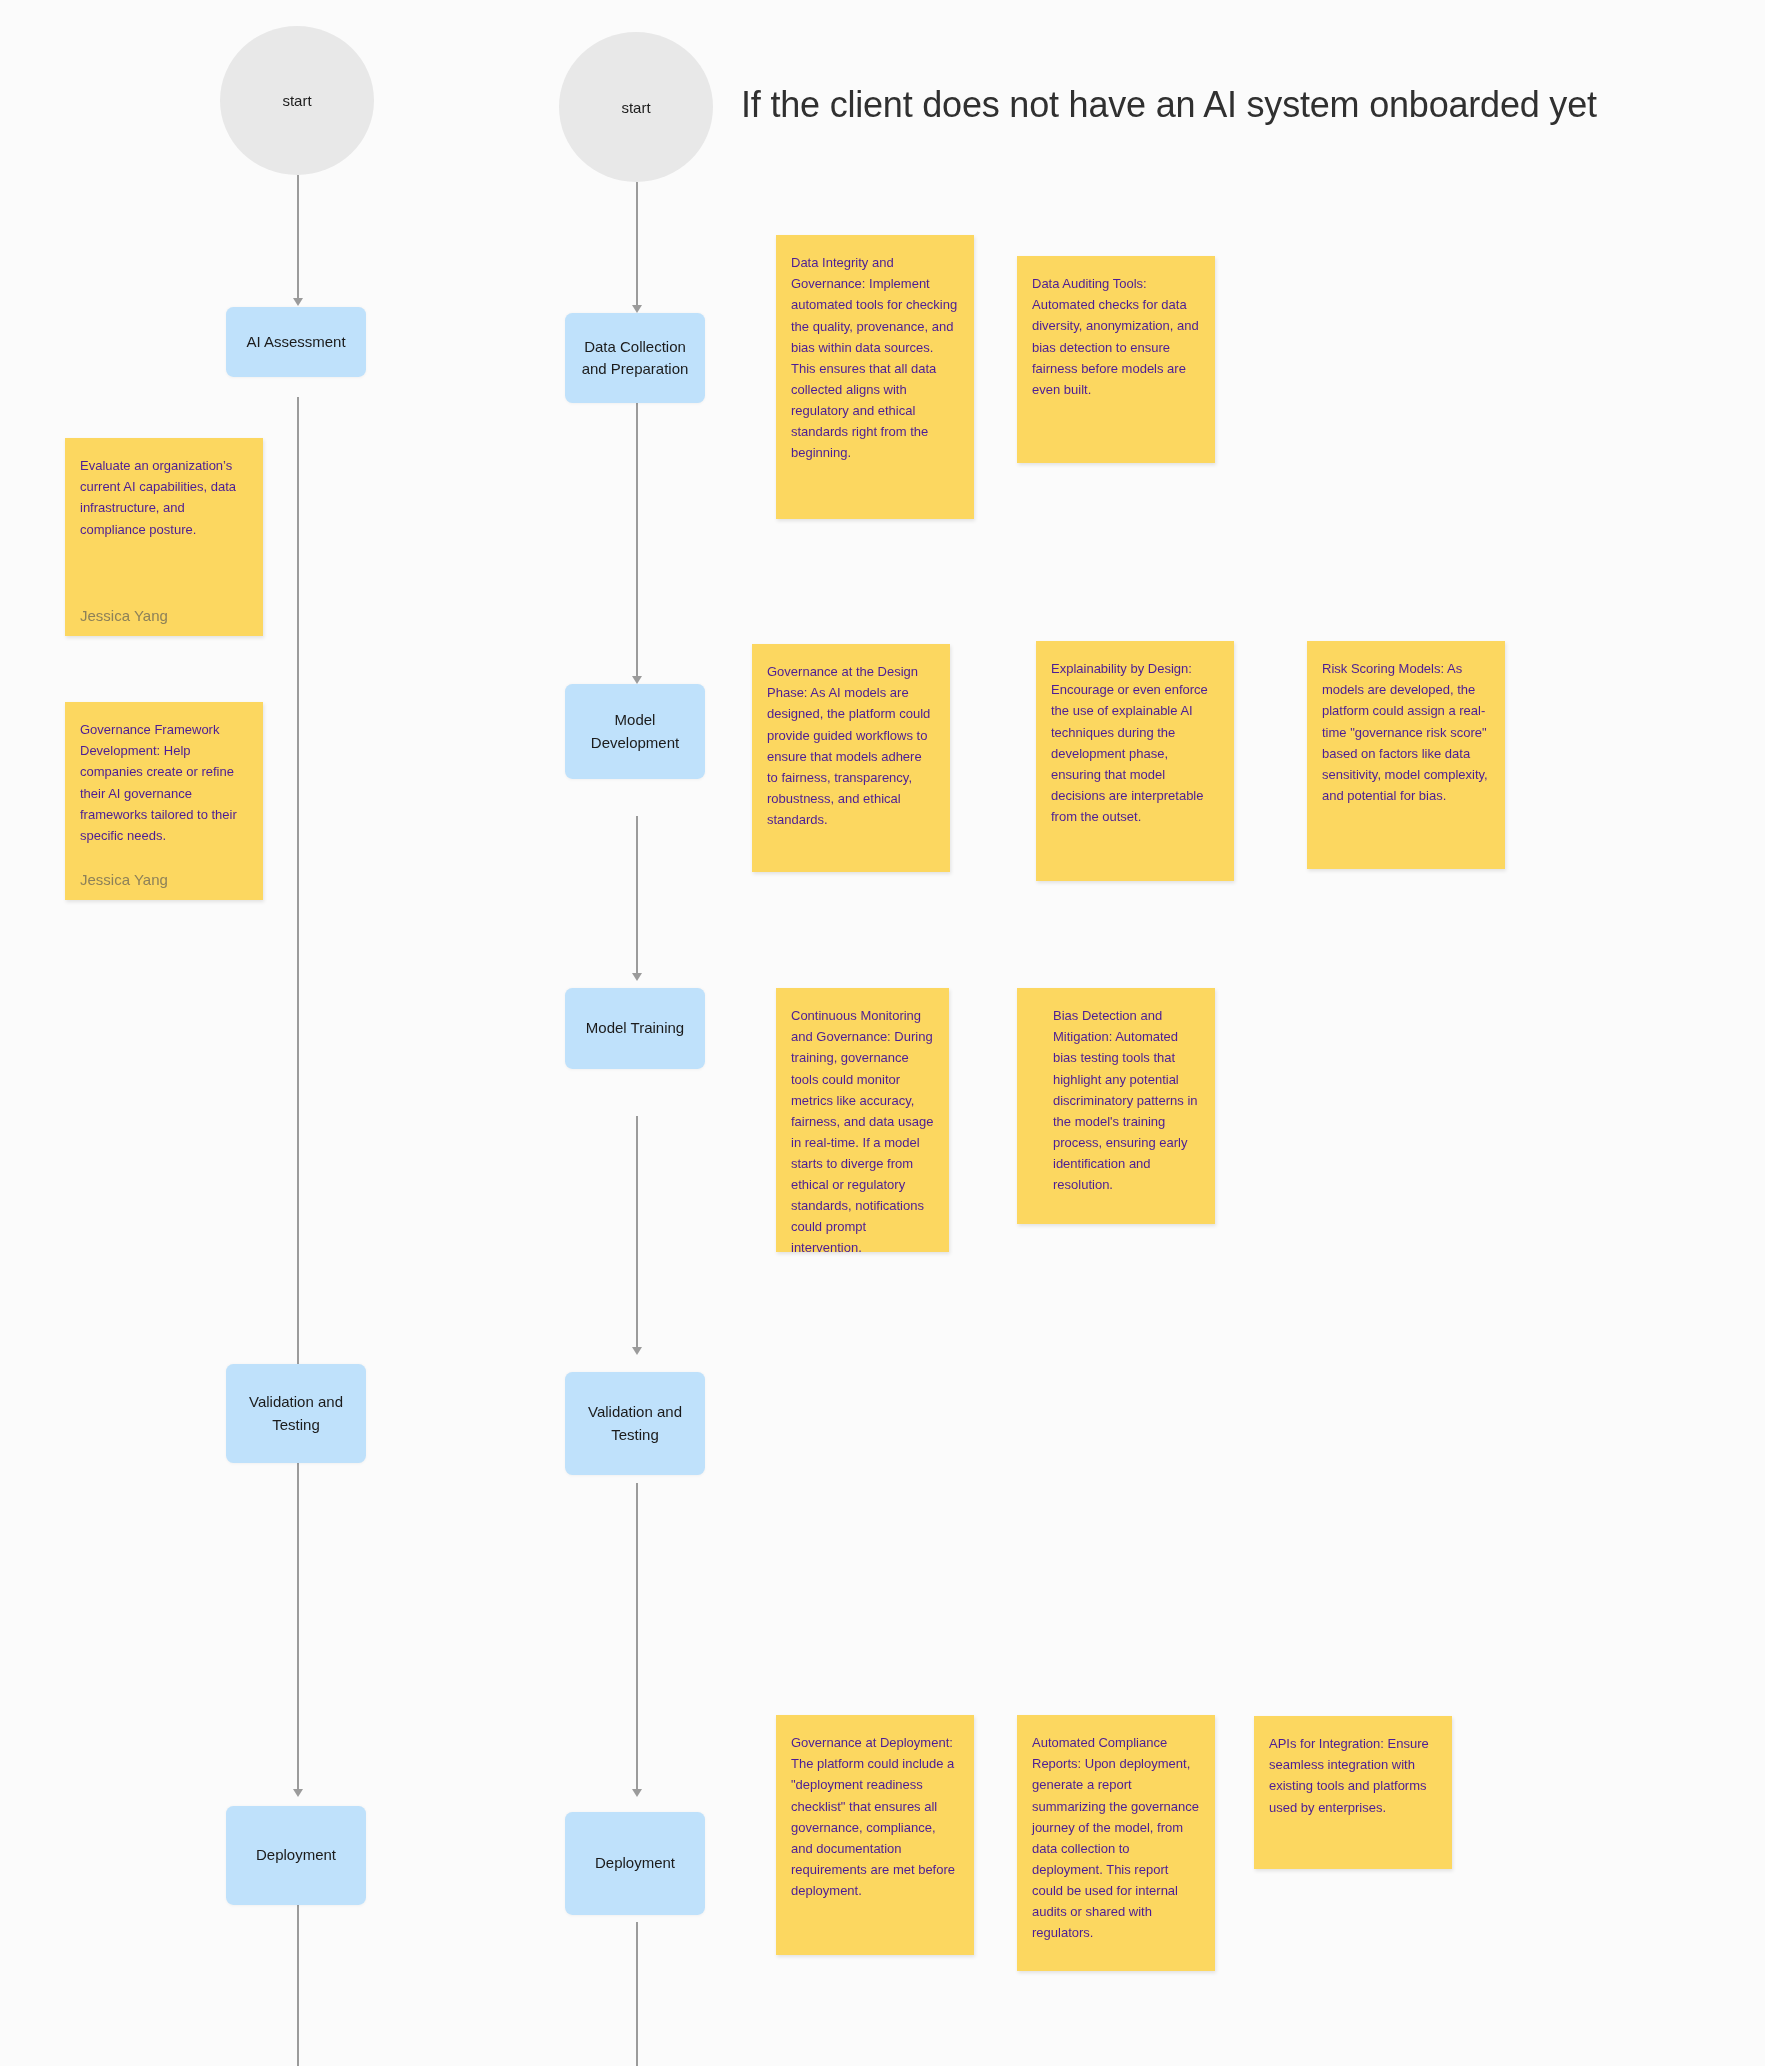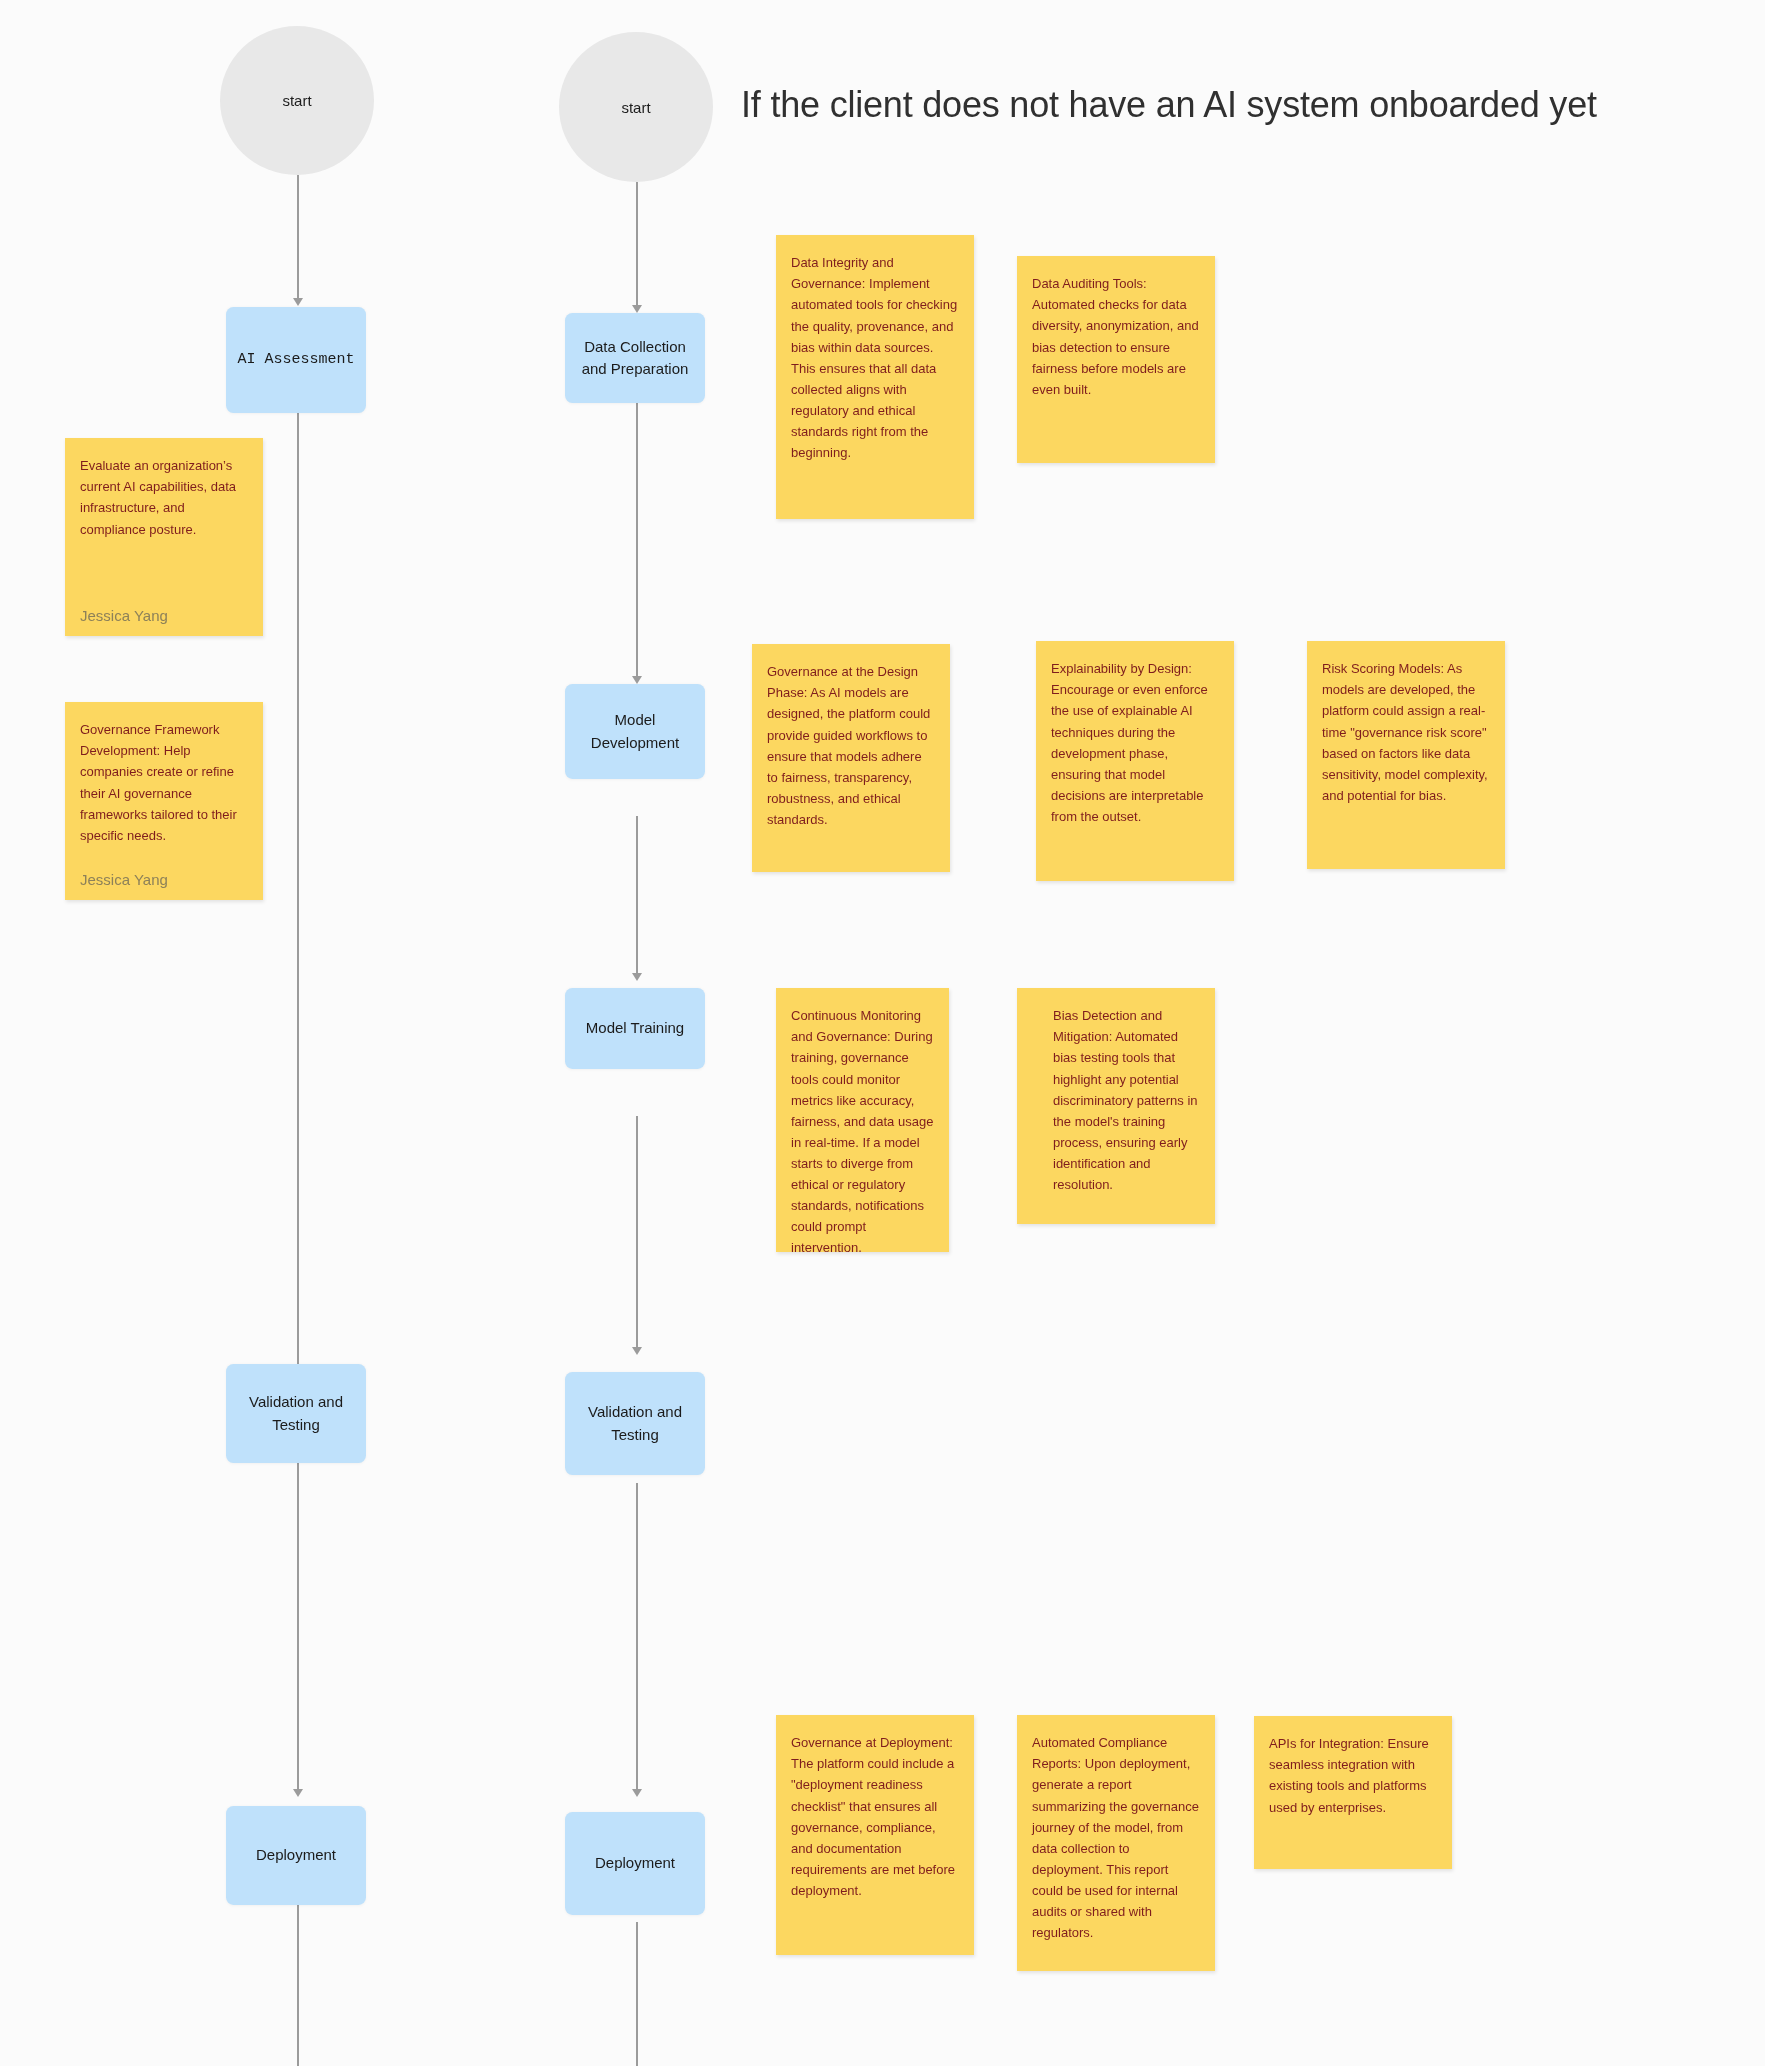--- a/index.html
+++ b/index.html
@@ -72,21 +72,21 @@
     background: #fcd760;
     box-sizing: border-box;
     padding: 17.4px 15px 12.4px 15px;
     box-shadow: 1.2px 2.1px 3.7px rgba(0,0,0,0.10);
     display: flex;
     flex-direction: column;
   }
   .sticky .sticky-text {
     font-size: 13px;
     line-height: 1.62;
-    color: #7f1d1d;
+    color: #4c1d95;
     font-weight: 400;
     white-space: pre-wrap;
   }
   .sticky .sticky-author {
     margin-top: auto;
     font-size: 15px;
     color: #8d8159;
     font-weight: 400;
   }
 
@@ -157,21 +157,21 @@
   </div>
   <div class="connector" style="left:636px; top:1922px; width:1.7px; height:281px;">
     <div class="line" style="height:273px;"></div>
 
   </div>
 
   <div class="terminator" style="left:220px; top:26px; width:154px; height:149px;">
     <span class="term-label">start</span>
   </div>
 
-  <div class="process" style="left:226px; top:307px; width:140px; height:106px;font-family:Liberation Mono, monospace;">
+  <div class="process" style="left:226px; top:307px; width:140px; height:70px;">
     <span class="proc-label">AI Assessment</span>
   </div>
 
   <div class="process" style="left:226px; top:1364px; width:140px; height:99px;">
     <span class="proc-label">Validation and
 Testing</span>
   </div>
 
   <div class="process" style="left:226px; top:1806px; width:140px; height:99px;">
     <span class="proc-label">Deployment</span>

